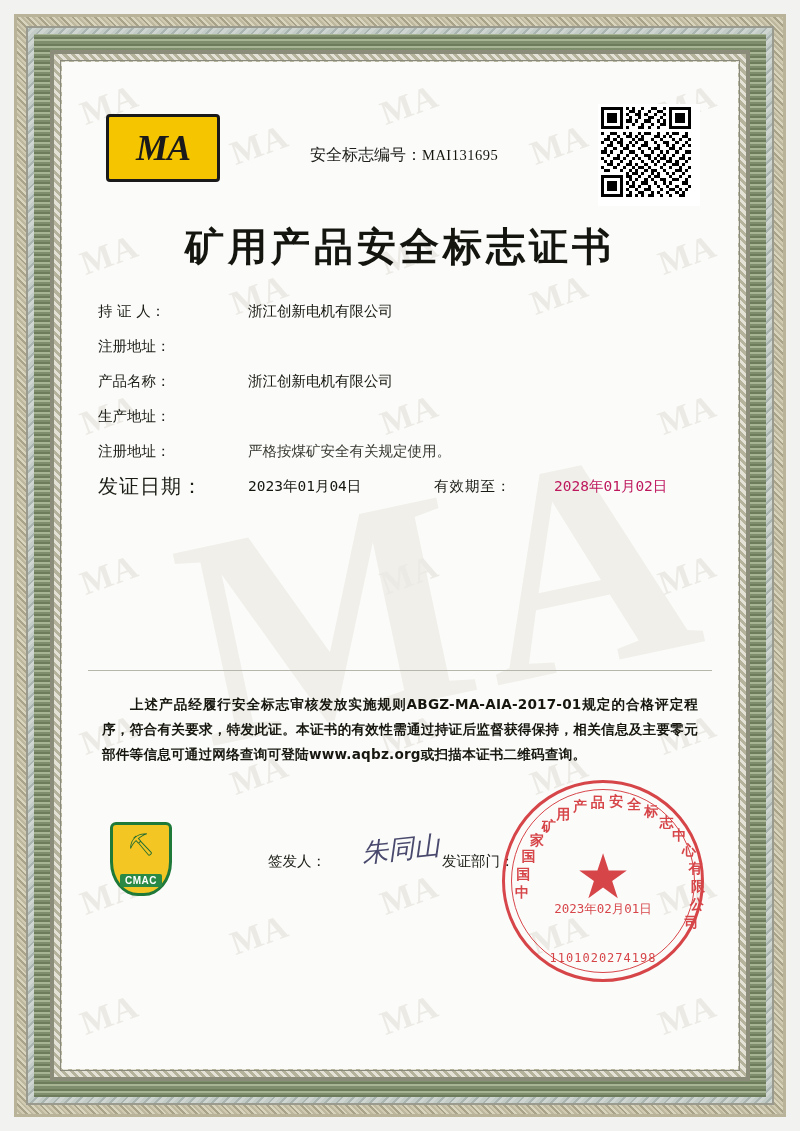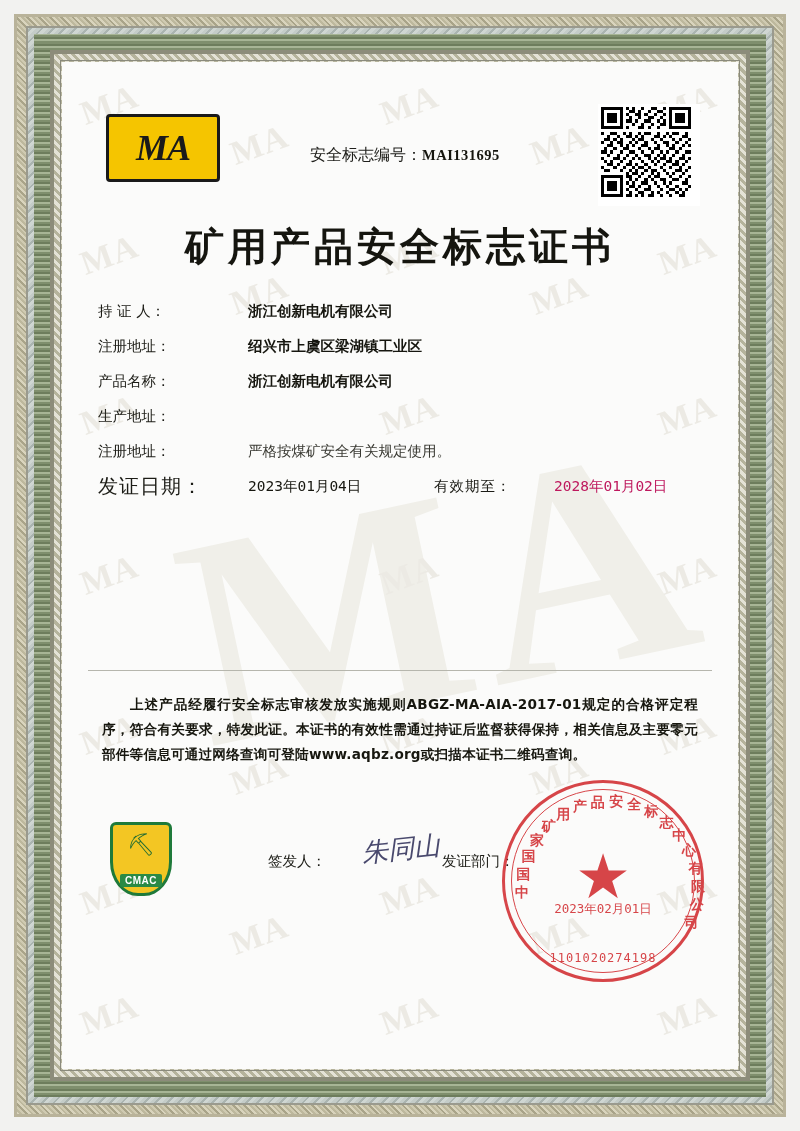--- a/index.html
+++ b/index.html
@@ -205,21 +205,21 @@
   }
   .lbl.sp {
     letter-spacing: 6px;
   }
   .val {
     flex: 1;
     font-size: 14.5px;
     color: #16160f;
     font-family: "DejaVu Sans", sans-serif;
     line-height: 30px;
-    font-weight: bold;
+    font-weight: normal;
   }
   .val.mono {
     font-family: "DejaVu Sans Mono", monospace;
     font-size: 13.5px;
     font-weight: bold;
     letter-spacing: -0.2px;
   }
   .val.light {
     font-weight: normal;
     color: #3a3a33;
@@ -718,21 +718,20 @@
 
       <div class="fields">
 
         <div class="row">
           <div class="lbl">持 证 人：</div>
           <div class="val">浙江创新电机有限公司</div>
         </div>
 
         <div class="row">
           <div class="lbl">注册地址：</div>
-          <div class="val">绍兴市上虞区梁湖镇工业区</div>
         </div>
 
         <div class="row">
           <div class="lbl">产品名称：</div>
           <div class="val">浙江创新电机有限公司</div>
         </div>
 
         <div class="row">
           <div class="lbl">生产地址：</div>
         </div>

